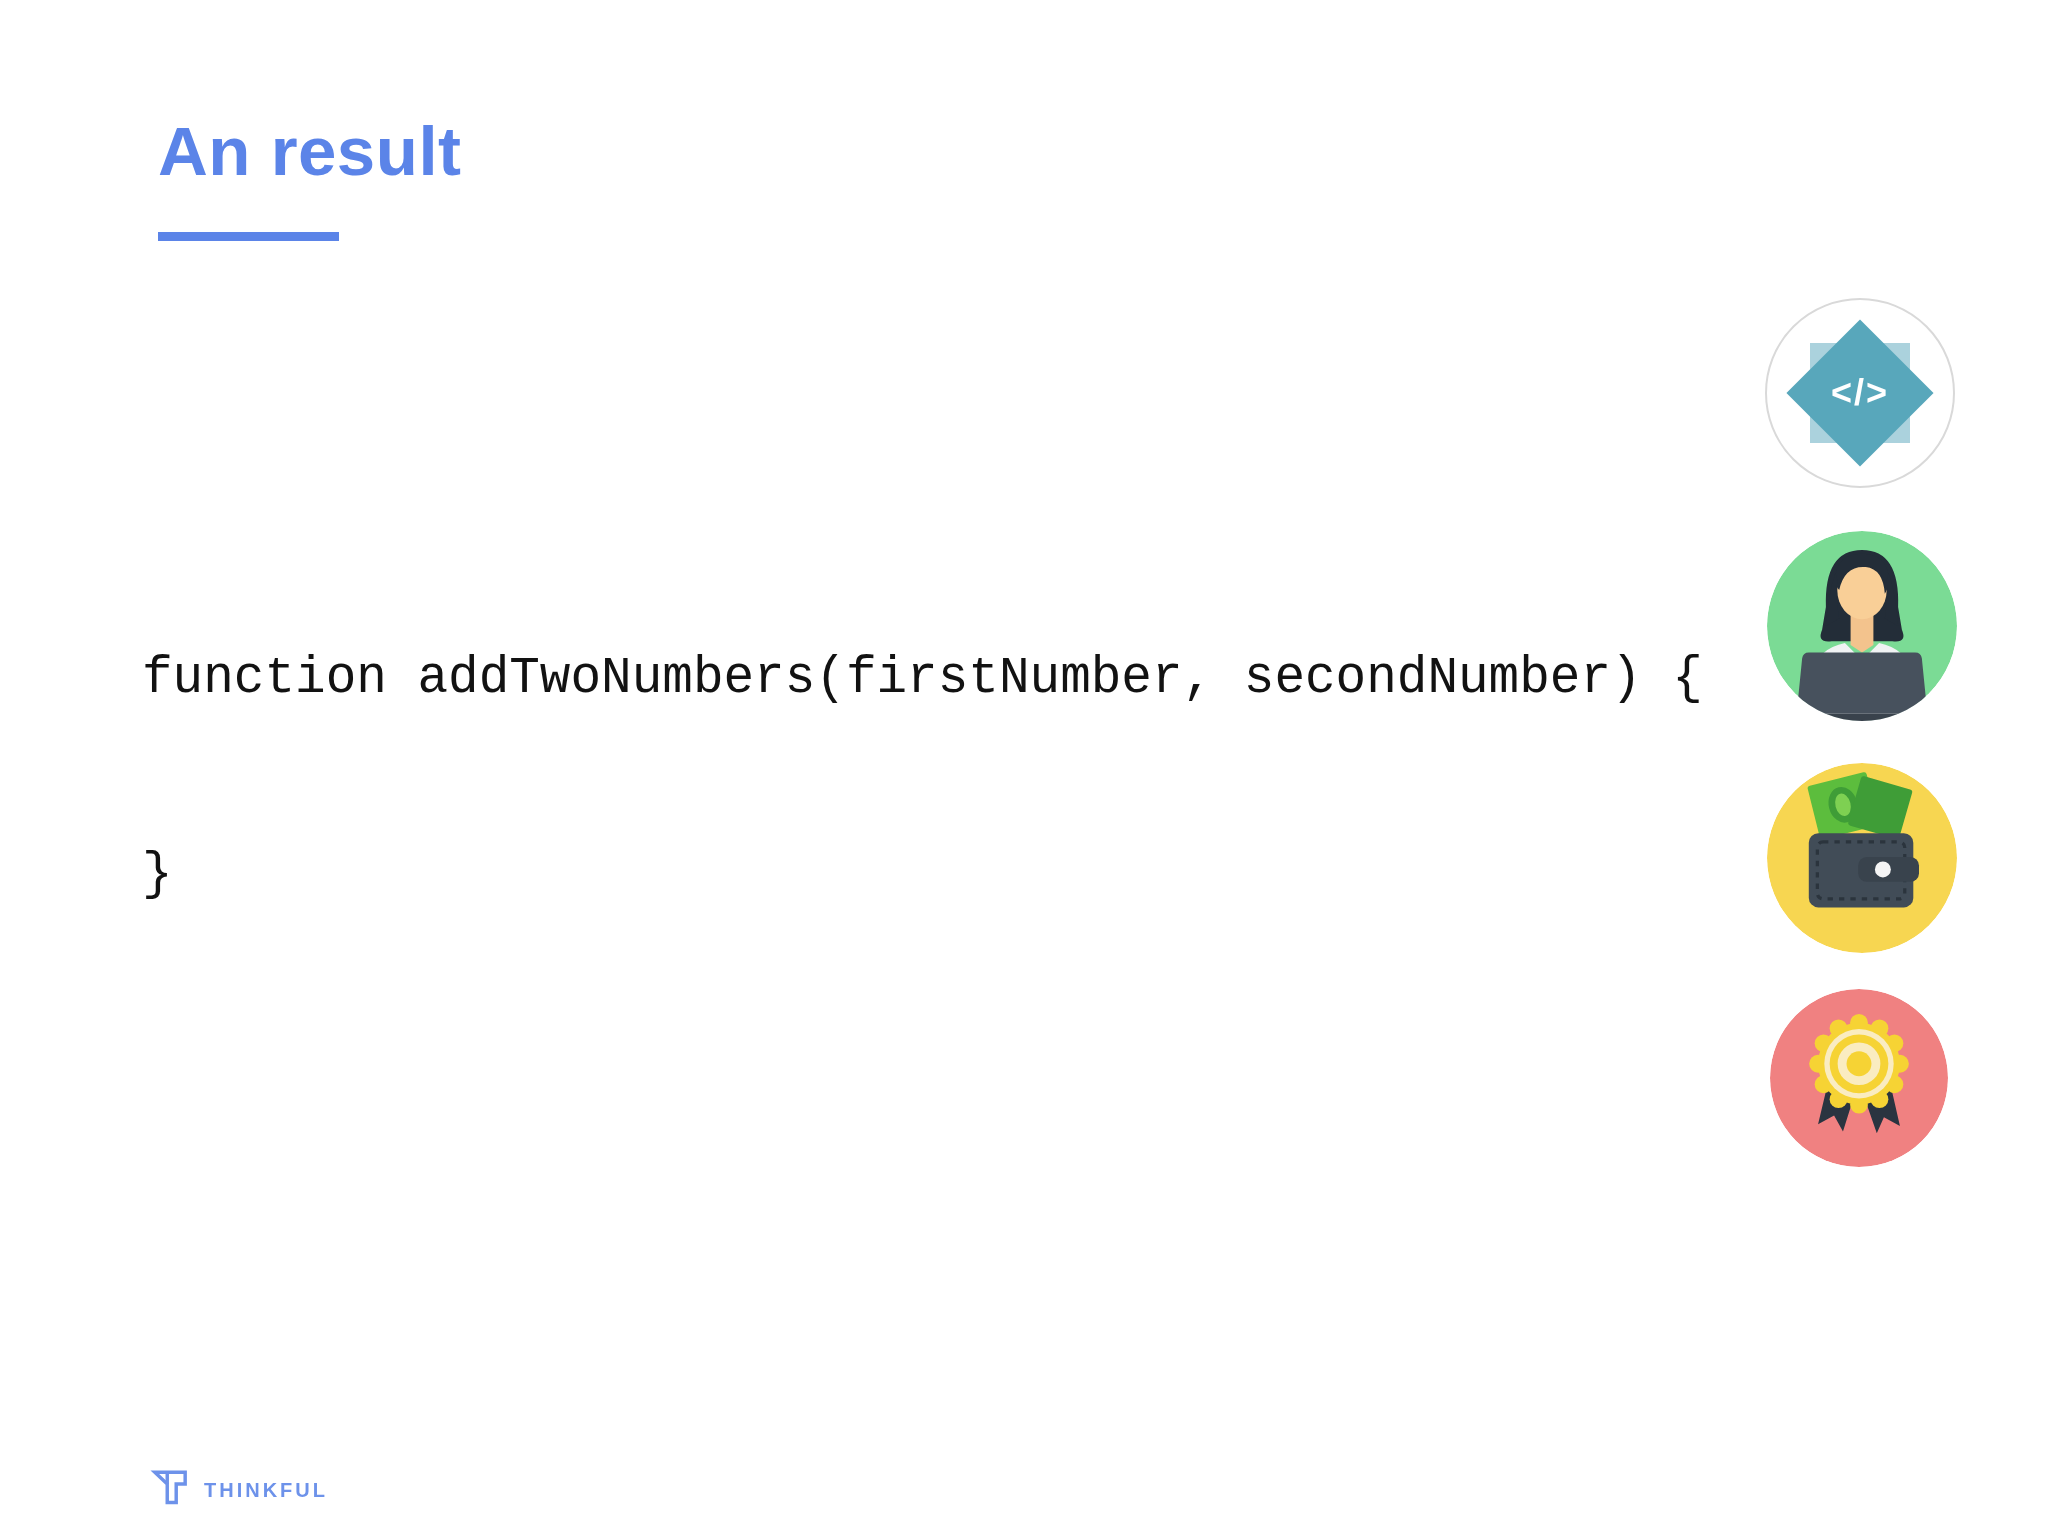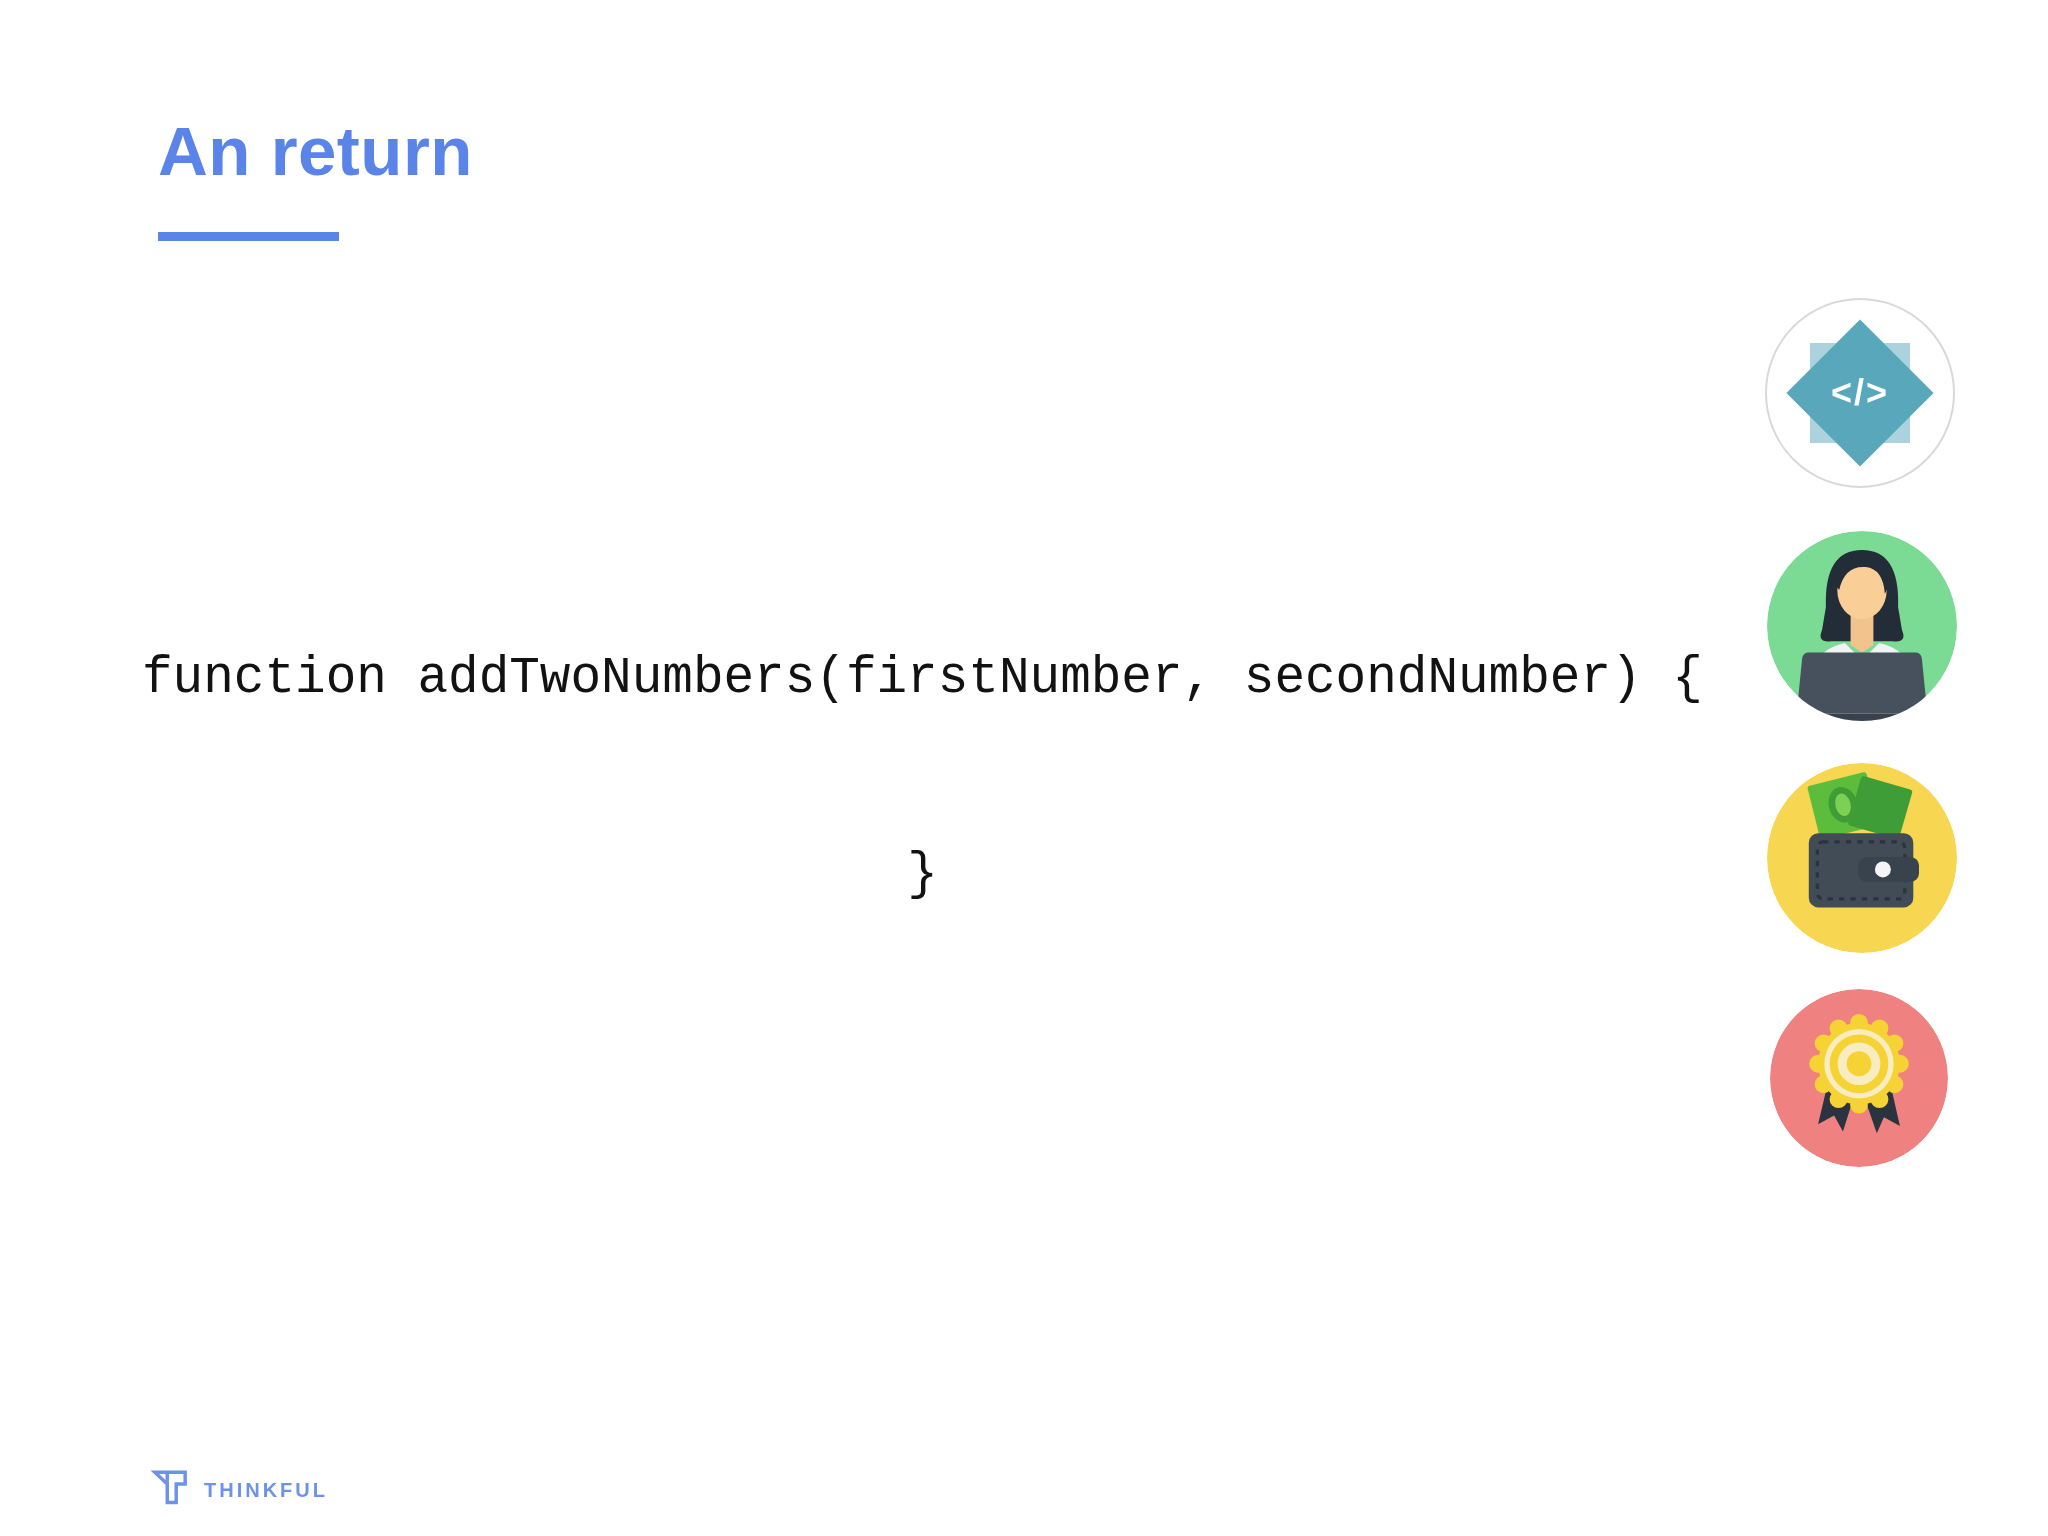--- a/index.html
+++ b/index.html
@@ -18,21 +18,21 @@
     position:absolute; left:158px; top:232px;
     width:181px; height:9px; background:#5b84e8;
   }
 
   
   .code {
     position:absolute; left:142px; top:524px;
     font-family:"Liberation Mono", monospace;
     font-size:51px; color:#121212; white-space:pre;
   }
-  .code-line { height:82px; line-height:82px;text-align:center; }
+  .code-line { height:82px; line-height:82px; }
 
   
   .badge { position:absolute; border-radius:50%; }
   .badge svg { display:block; width:100%; height:100%; }
 
   .badge-code {
     left:1765px; top:298px; width:190px; height:190px;
     background:#ffffff; border:2px solid #d9d9d9; box-sizing:border-box;
   }
   .code-sq {
@@ -60,21 +60,21 @@
   .logo-word {
     font-size:20px; font-weight:700; letter-spacing:3px;
     color:#6d92ea; margin-top:8px;
   }
 </style>
 </head>
 <body>
 
 <div class="slide">
 
-  <div class="title">An return</div>
+  <div class="title">An result</div>
   <div class="title-underline"></div>
 
   <div class="code">
     <div class="code-line">function addTwoNumbers(firstNumber, secondNumber) {</div>
     <div class="code-line">}</div>
     <div class="code-line"></div>
     
   </div>
 
   <div class="badge badge-code">

